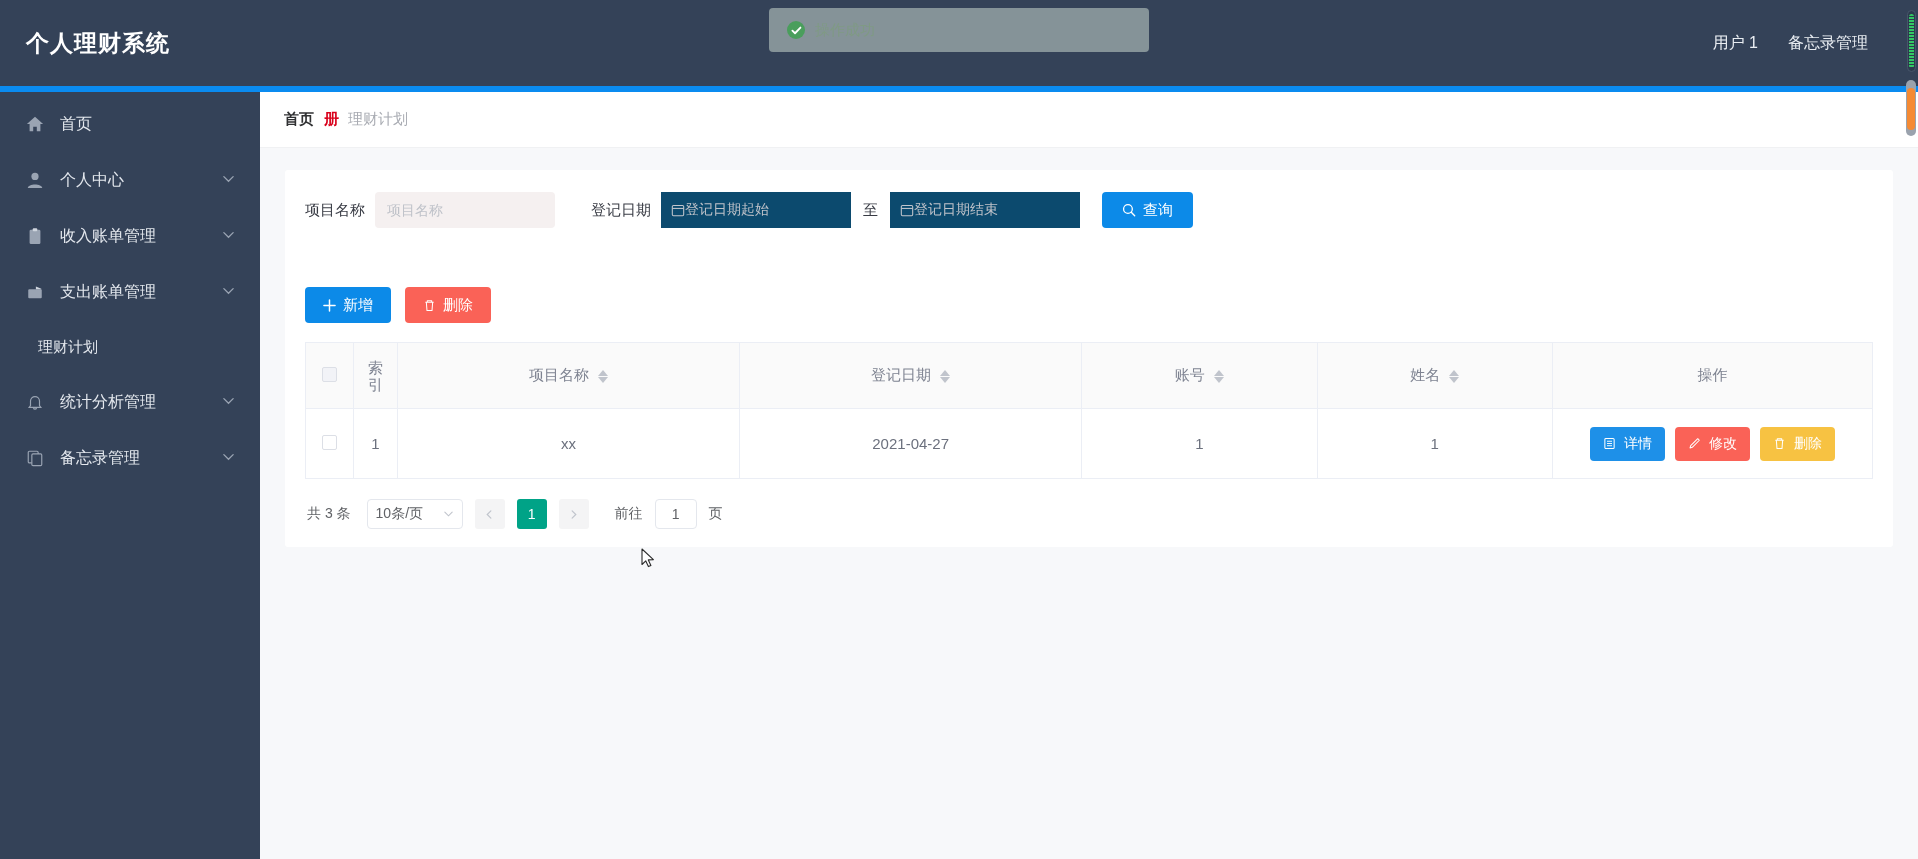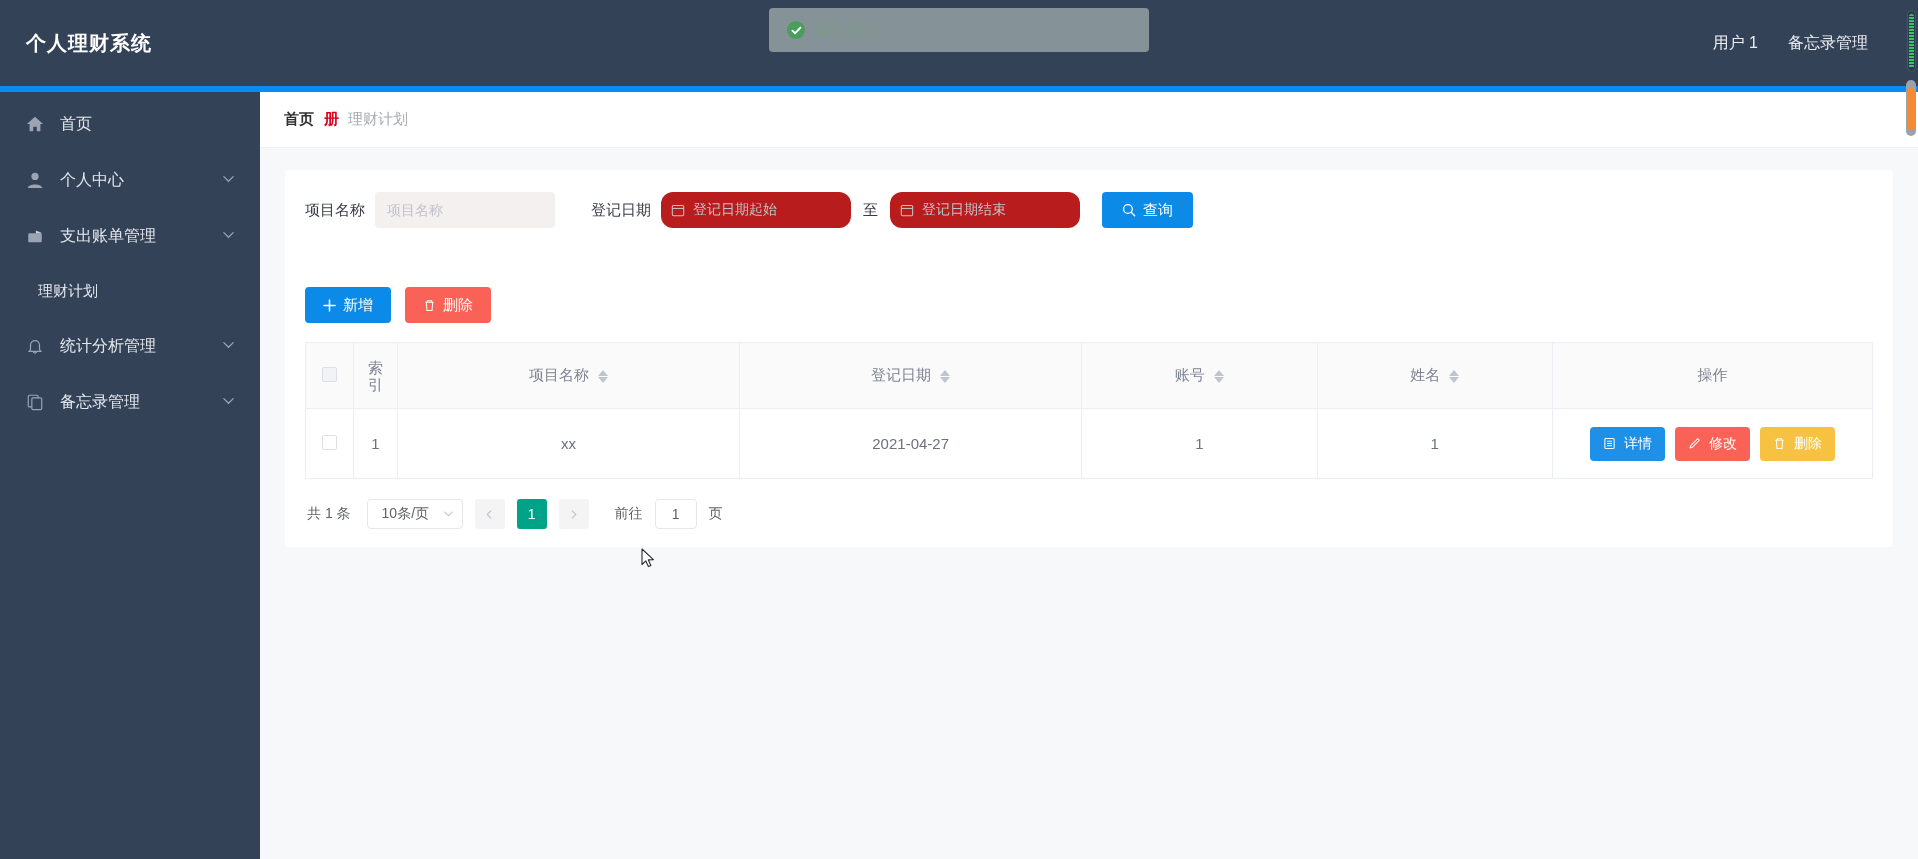--- a/index.html
+++ b/index.html
@@ -9,21 +9,21 @@
     background: #ffffff; overflow: hidden;
   }
   body { position: relative; }
 
   
   .topbar {
     position: absolute; left: 0; top: 0; width: 1918px; height: 86px;
     background: #344258; display: flex; align-items: center;
     justify-content: space-between; padding: 0 26px 0 26px; z-index: 5;
   }
-  .brand { color: #ffffff; font-size: 20px; font-weight: bold; letter-spacing: 1px; font-family: Liberation Mono, monospace; }
+  .brand { color: #ffffff; font-size: 23px; font-weight: bold; letter-spacing: 1px; font-family: Liberation Mono, monospace; }
   .top-right { display: flex; gap: 30px; padding-right: 24px; }
   .top-right span { color: #e9edf2; font-size: 16px; }
   .top-right span.link { cursor: pointer; }
 
   
   .blue-strip {
     position: absolute; left: 0; top: 86px; width: 1918px; height: 6px;
     background: #0a8bf0; z-index: 4;
   }
 
@@ -86,22 +86,22 @@
   .filter-row { display: flex; align-items: center; gap: 0; height: 36px; }
   .f-label { font-size: 15px; color: #383b44; margin-right: 10px; white-space: nowrap; }
   .f-input {
     height: 36px; background: #f5f0f0; border: none; border-radius: 4px;
     padding: 0 12px; font-size: 14px; color: #6b6e76;
     font-family: "Liberation Sans", sans-serif; outline: none;
   }
   .f-input::placeholder { color: #bfc2c9; }
   .f-name { width: 180px; }
   .f-date {
-    width: 190px; height: 36px; background: #b91c1c; border-radius: 12px;
-    display: flex; align-items: center; padding: 0 10px; gap: 8px;
+    width: 190px; height: 36px; background: #0c4a6e; border-radius: 0;
+    display: flex; align-items: center; padding: 0 10px; gap: 0;
   }
   .f-date .cal { color: #c3c6cd; display: flex; }
   .f-date .ph { font-size: 14px; color: #bfc2c9; }
   .f-to { font-size: 15px; color: #383b44; margin: 0 12px; }
   .btn-search {
     margin-left: 22px; height: 36px; background: #0c8ae8; color: #fff;
     border: none; border-radius: 4px; padding: 0 20px; font-size: 15px;
     display: flex; align-items: center; gap: 7px; cursor: pointer;
     font-family: "Liberation Sans", sans-serif;
   }
@@ -153,21 +153,21 @@
   .op-edit { background: #fa6257; }
   .op-del { background: #f7c242; }
 
   
   .pager { display: flex; align-items: center; gap: 12px; margin-top: 20px;
            padding-left: 2px; }
   .pg-total { font-size: 14px; color: #606266; margin-right: 4px; }
   .pg-select {
     height: 30px; min-width: 96px; border: 1px solid #e4e7ed; border-radius: 4px;
     background: #fff; display: flex; align-items: center;
-    justify-content: space-between; padding: 0 8px 0 14px; font-size: 14px;
+    justify-content: space-between; padding: 0 8px 0 8px; font-size: 14px;
     color: #606266; cursor: pointer; gap: 6px;
   }
   .pg-select .cv { color: #c0c4cc; font-size: 10px; }
   .pg-btn {
     width: 30px; height: 30px; background: #f4f4f5; border-radius: 3px;
     display: flex; align-items: center; justify-content: center;
     color: #c0c4cc; font-size: 13px; cursor: pointer; border: none;
   }
   .pg-num {
     width: 30px; height: 30px; background: #00a387; color: #fff;
@@ -244,20 +244,34 @@
         </svg>
     </span>
     <span class="label">个人中心</span>
     <span class="chev">
       <svg width="13" height="13" viewBox="0 0 14 14">
           <path d="M2 5 L7 10 L12 5" stroke="#9aa4b3" stroke-width="1.4" fill="none" stroke-linecap="round"></path>
         </svg>
     </span>
   </div>
 
+  <div class="nav-item">
+    <span class="ico">
+      <svg width="18" height="18" viewBox="0 0 20 20">
+          <rect x="4" y="3" width="12" height="16" rx="1.5" fill="#9aa4b3"></rect>
+          <rect x="7.5" y="1.5" width="5" height="3.2" rx="1" fill="#cfd5de"></rect>
+        </svg>
+    </span>
+    <span class="label">收入账单管理</span>
+    <span class="chev">
+      <svg width="13" height="13" viewBox="0 0 14 14">
+          <path d="M2 5 L7 10 L12 5" stroke="#9aa4b3" stroke-width="1.4" fill="none" stroke-linecap="round"></path>
+        </svg>
+    </span>
+  </div>
 
   <div class="nav-item">
     <span class="ico">
       <svg width="18" height="18" viewBox="0 0 20 20">
           <rect x="2.5" y="7" width="15" height="10" rx="1.2" fill="#9aa4b3"></rect>
           <path d="M11 4 L17 6.5 V7 H11 Z" fill="#cfd5de"></path>
         </svg>
     </span>
     <span class="label">支出账单管理</span>
     <span class="chev">
@@ -449,21 +463,21 @@
                 </span>
                 <span>删除</span>
               </button>
             </div>
           </td>
         </tr>
       </tbody>
     </table>
 
     <div class="pager">
-      <span class="pg-total">共 1 条</span>
+      <span class="pg-total">共 3 条</span>
       <div class="pg-select">
         <span>10条/页</span>
         <span class="cv">
           <svg width="11" height="11" viewBox="0 0 12 12">
               <path d="M2 4.5 L6 8.5 L10 4.5" stroke="#c0c4cc" stroke-width="1.2" fill="none" stroke-linecap="round"></path>
             </svg>
         </span>
       </div>
       <button class="pg-btn">
         <span style="display:flex">

